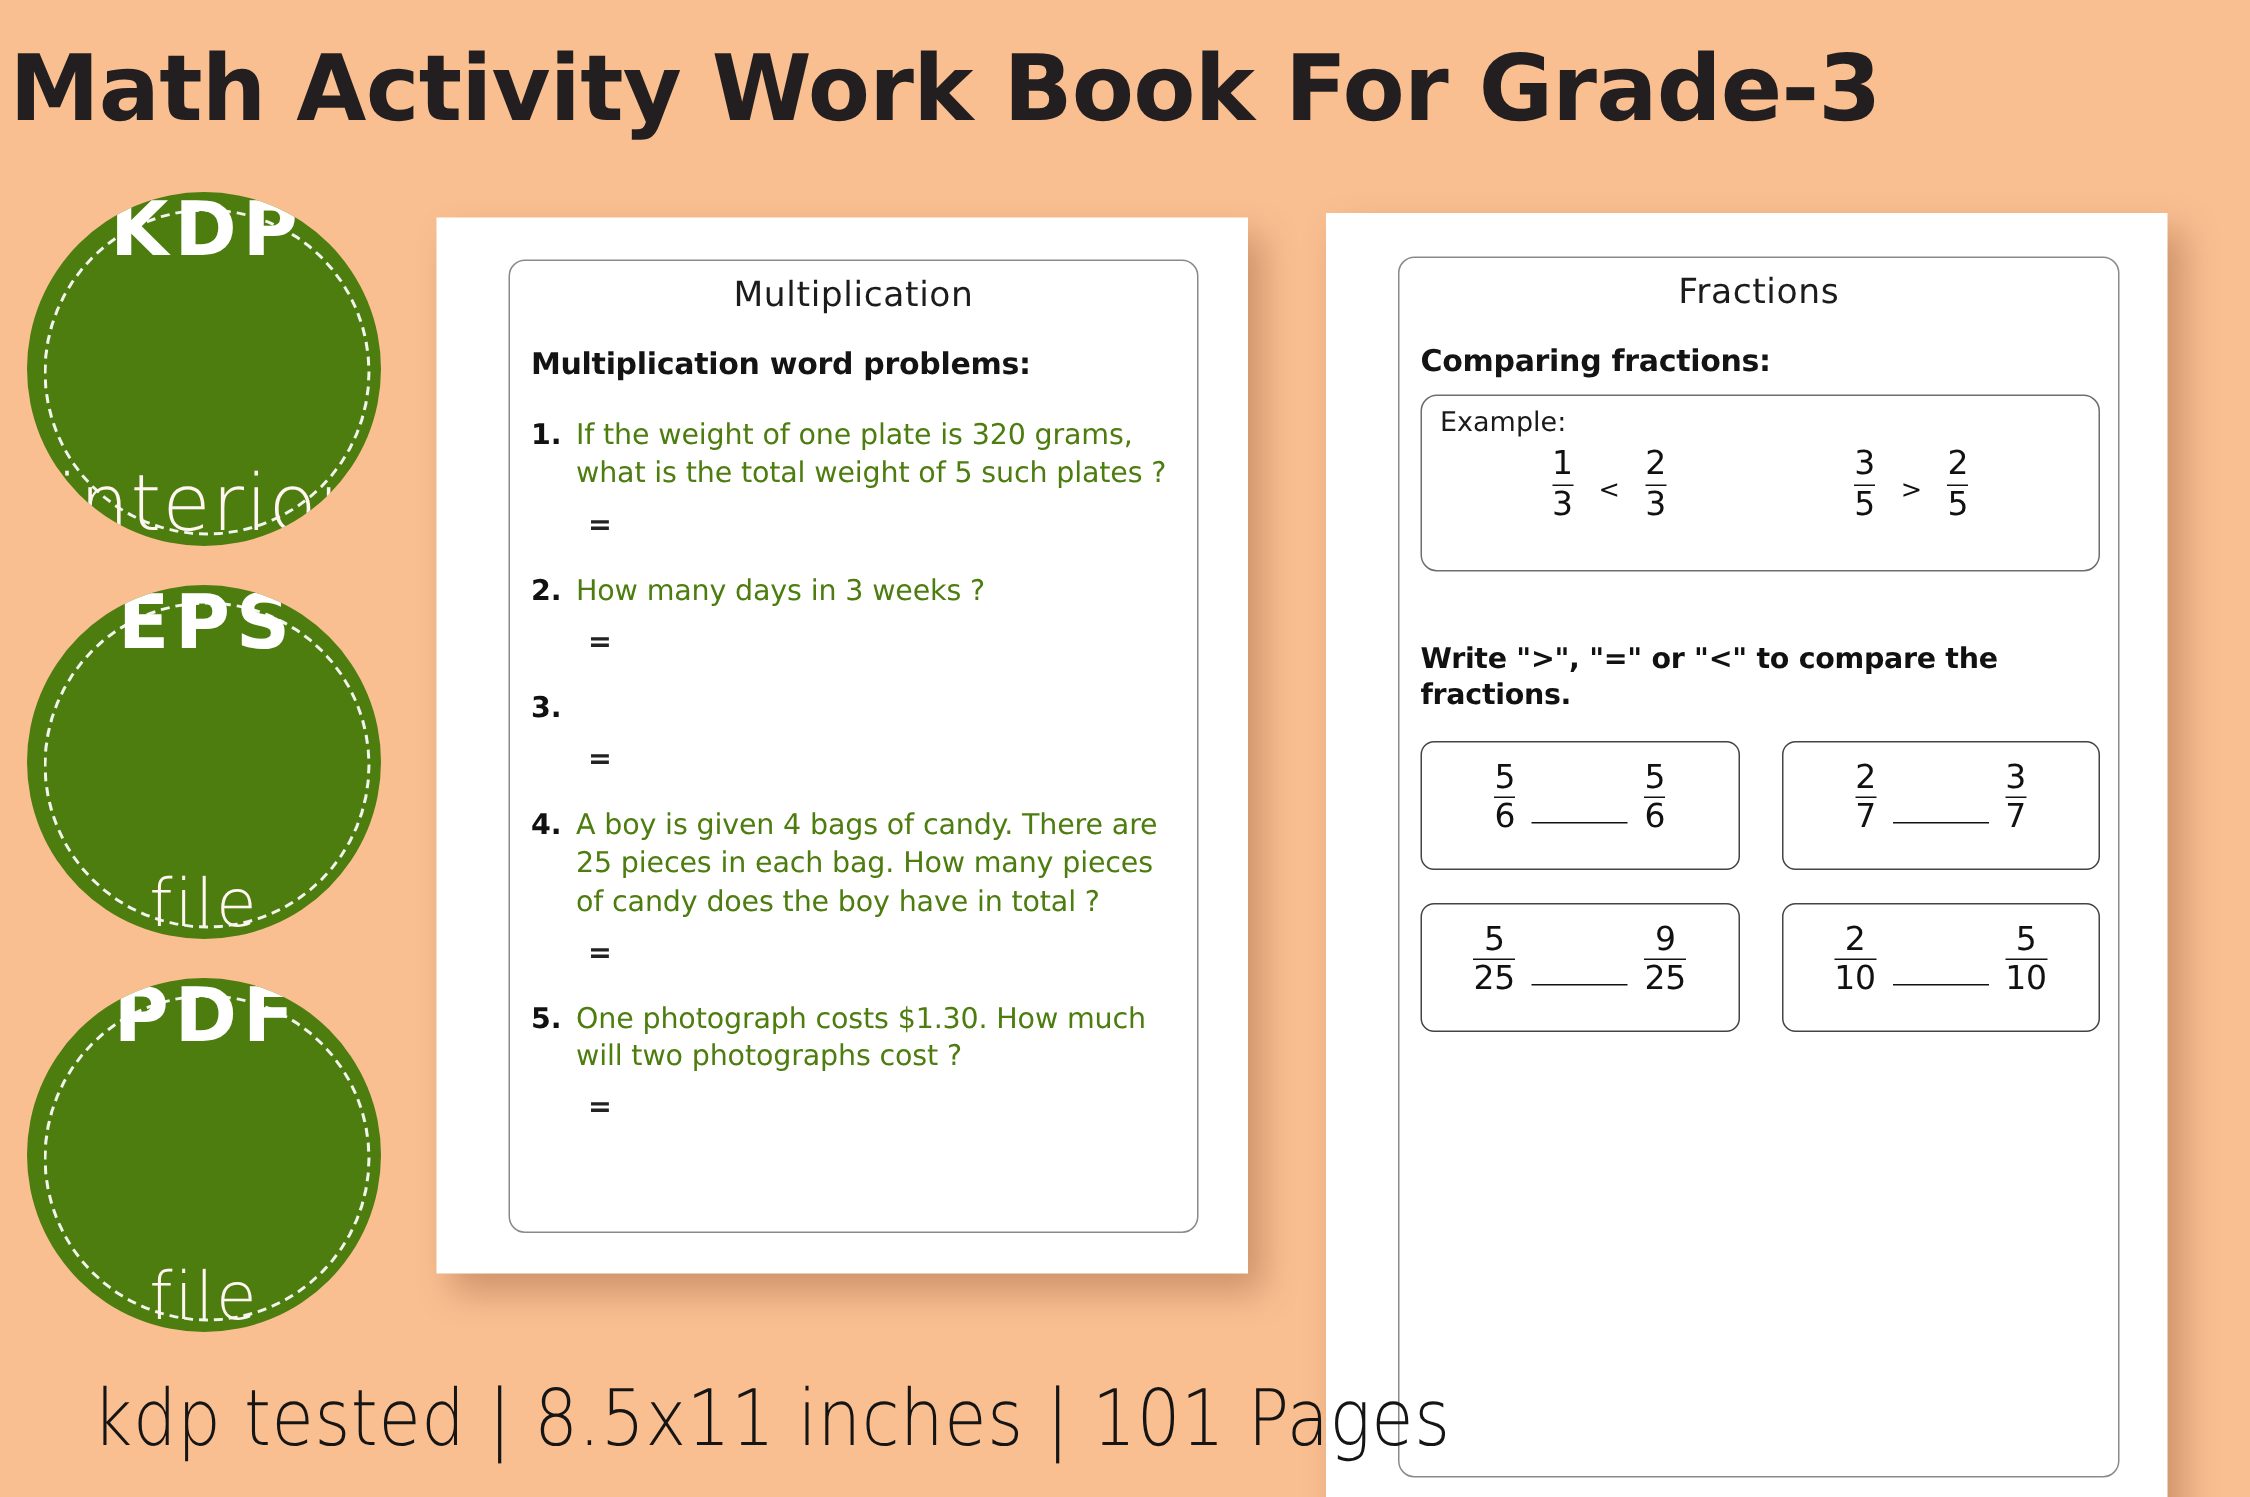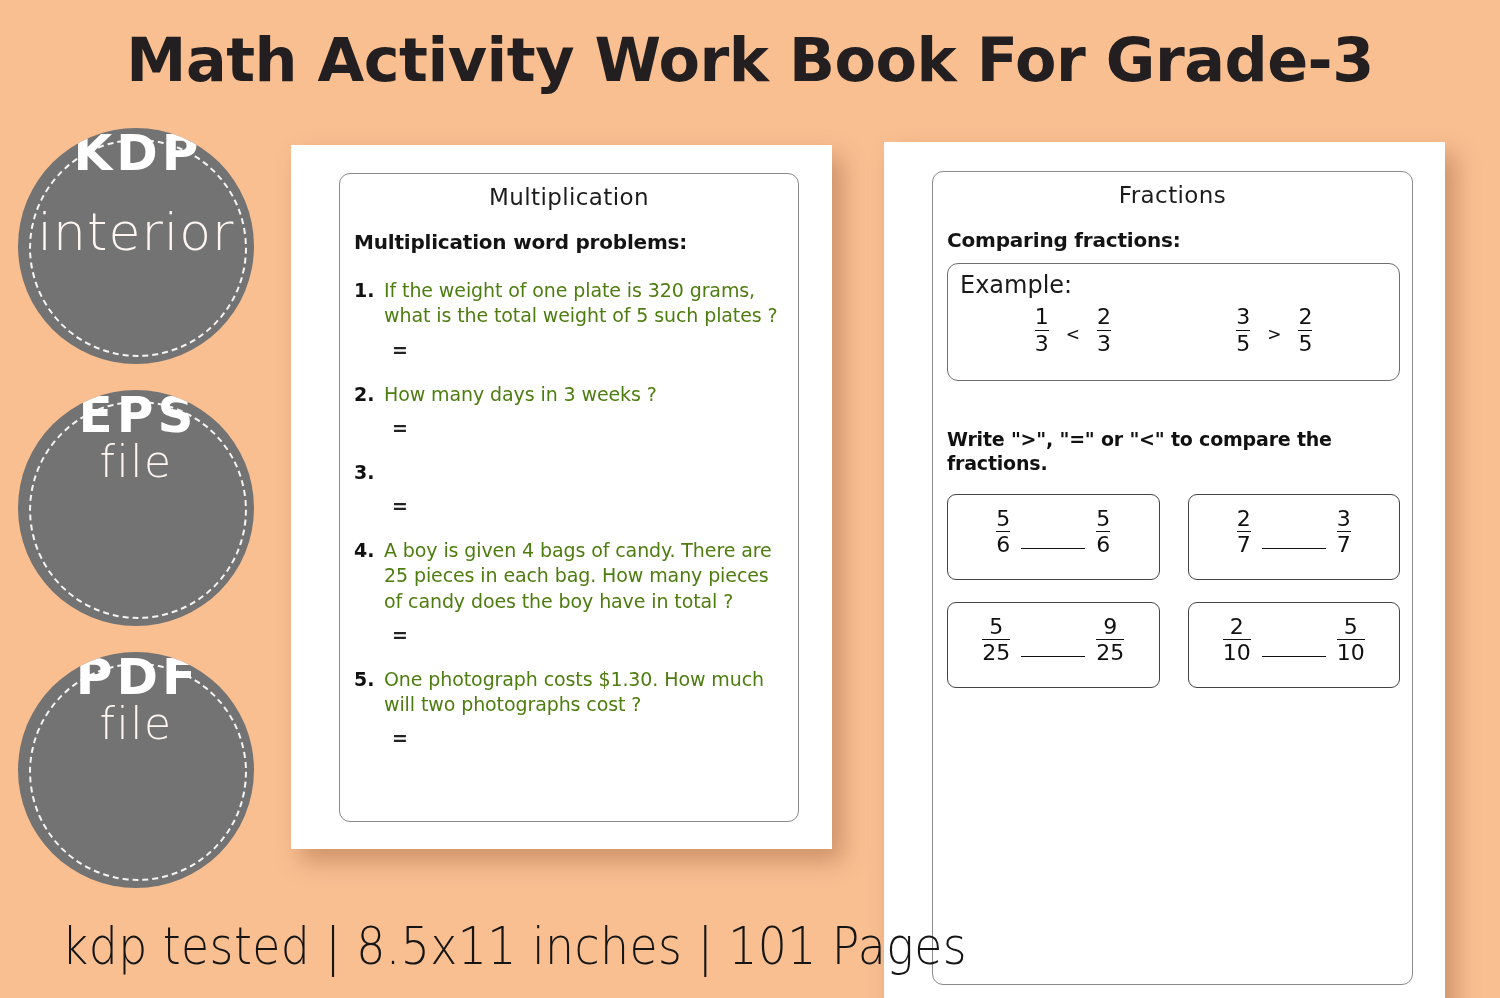--- a/index.html
+++ b/index.html
@@ -19,21 +19,21 @@
 
   
   .title-bar {
     position: absolute;
     top: 0;
     left: 0;
     width: 1500px;
     height: 118px;
     display: flex;
     align-items: center;
-    justify-content: center;
+    justify-content: flex-start;
   }
   .main-title {
     font-family: "DejaVu Sans", sans-serif;
     font-weight: bold;
     font-size: 61px;
     letter-spacing: -0.5px;
     color: #231f20;
     white-space: nowrap;
     transform: scaleX(0.99);
   }
@@ -45,25 +45,25 @@
     top: 128px;
     width: 250px;
     height: 760px;
   }
   .badge {
     position: absolute;
     left: 0;
     width: 236px;
     height: 236px;
     border-radius: 50%;
-    background: #737373;
+    background: #4d7c0f;
     display: flex;
     flex-direction: column;
     align-items: center;
-    justify-content: flex-start;
+    justify-content: space-between;
     overflow: hidden;
   }
   .badge::after {
     content: "";
     position: absolute;
     left: 11px; top: 11px;
     width: 214px; height: 214px;
     border-radius: 50%;
     border: 2px dashed rgba(255,255,255,0.92);
   }
@@ -182,21 +182,21 @@
   }
   .example-box {
     border: 1.4px solid #6e6e6e;
     border-radius: 11px;
     padding: 7px 12px 14px 12px;
     height: 118px;
     position: relative;
   }
   .example-label {
     font-family: "DejaVu Sans", sans-serif;
-    font-size: 24px;
+    font-size: 18px;
     font-weight: 400;
     color: #1a1a1a;
   }
   .example-rows {
     display: flex;
     justify-content: space-around;
     align-items: center;
     margin-top: 6px;
     padding: 0 12px;
   }

